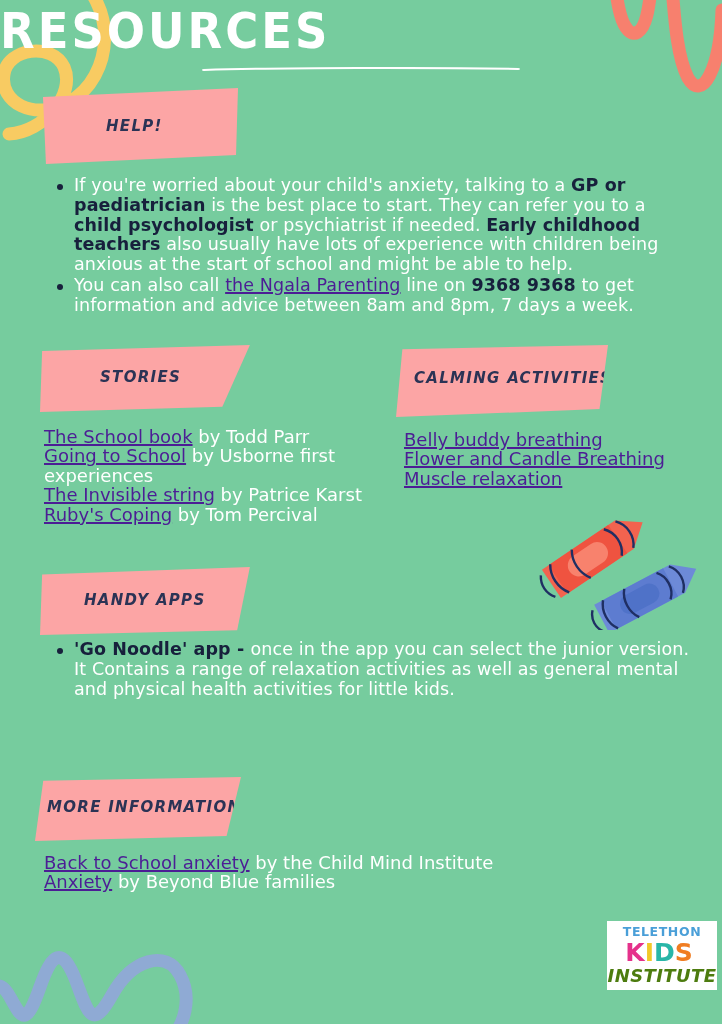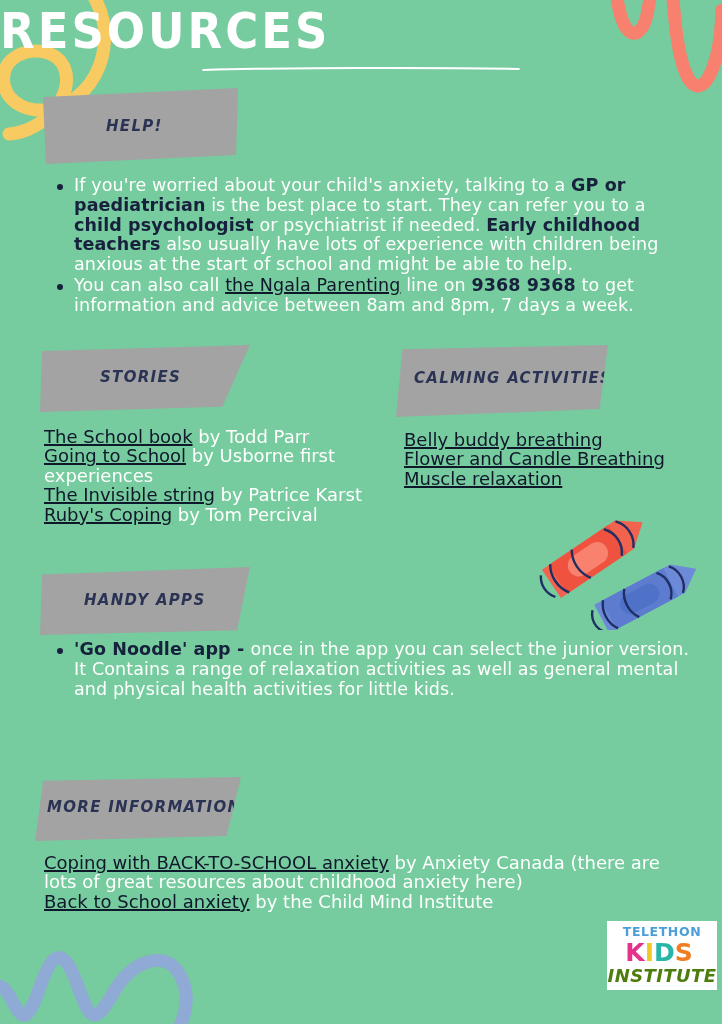--- a/index.html
+++ b/index.html
@@ -30,21 +30,21 @@
     line-height:1;
     display:inline-block;
     transform:scaleY(1.12);
     margin:0;
   }
   .title-rule{display:block;margin:14px auto 0 auto;width:318px;height:4px;}
 
   
   .banner{
     position:absolute;
-    background:#a3a3a3;
+    background:#fca5a5;
     display:flex;
     align-items:center;
   }
   .banner span.banner-label{
     color:#2b3355;
     font-weight:bold;
     font-size:15px;
     letter-spacing:1.3px;
     font-style:italic;
     transform:scaleY(1.08);
@@ -83,21 +83,21 @@
   
   .copy{
     position:absolute;
     color:#ffffff;
     font-size:17.5px;
     line-height:1.13;
     letter-spacing:.1px;
   }
   .copy b{color:#17203c;font-weight:bold;}
   .copy a,.linklist a{
-    color:#0f172a;
+    color:#4c1d95;
     text-decoration:underline;
     text-decoration-thickness:1.5px;
   }
   ul.bullets{margin:0;padding:0 0 0 22px;list-style:none;}
   ul.bullets li{position:relative;margin:0 0 1px 0;}
   ul.bullets li:before{
     content:"";position:absolute;left:-17px;top:8px;
     width:6px;height:6px;border-radius:50%;background:#17203c;
   }
 
@@ -213,22 +213,22 @@
   <div class="copy" id="apps-copy">
     <ul class="bullets">
         <li><b>'Go Noodle' app - </b><span>once in the app you can select the junior version. It Contains a range of relaxation activities as well as general mental and physical health activities for little kids.</span></li>
       </ul>
   </div>
 
   <div class="banner" id="banner-more">
     <span class="banner-label">MORE INFORMATION</span>
   </div>
   <div class="linklist" id="more-list">
-      <div><a href="#">Coping with BACK-TO-SCHOOL anxiety</a><span> by Anxiety Canada (there are lots of great resources about childhood anxiety here)</span></div>
       <div><a href="#">Back to School anxiety</a><span> by the Child Mind Institute</span></div>
+      <div><a href="#">Anxiety</a><span> by Beyond Blue families</span></div>
     </div>
 
   <div id="logo">
     <div class="l-telethon">TELETHON</div>
     <div class="l-kids"><span class="k">K</span><span class="i">I</span><span class="d">D</span><span class="s">S</span></div>
     <div class="l-institute">INSTITUTE</div>
   </div>
 
 </div>
 

